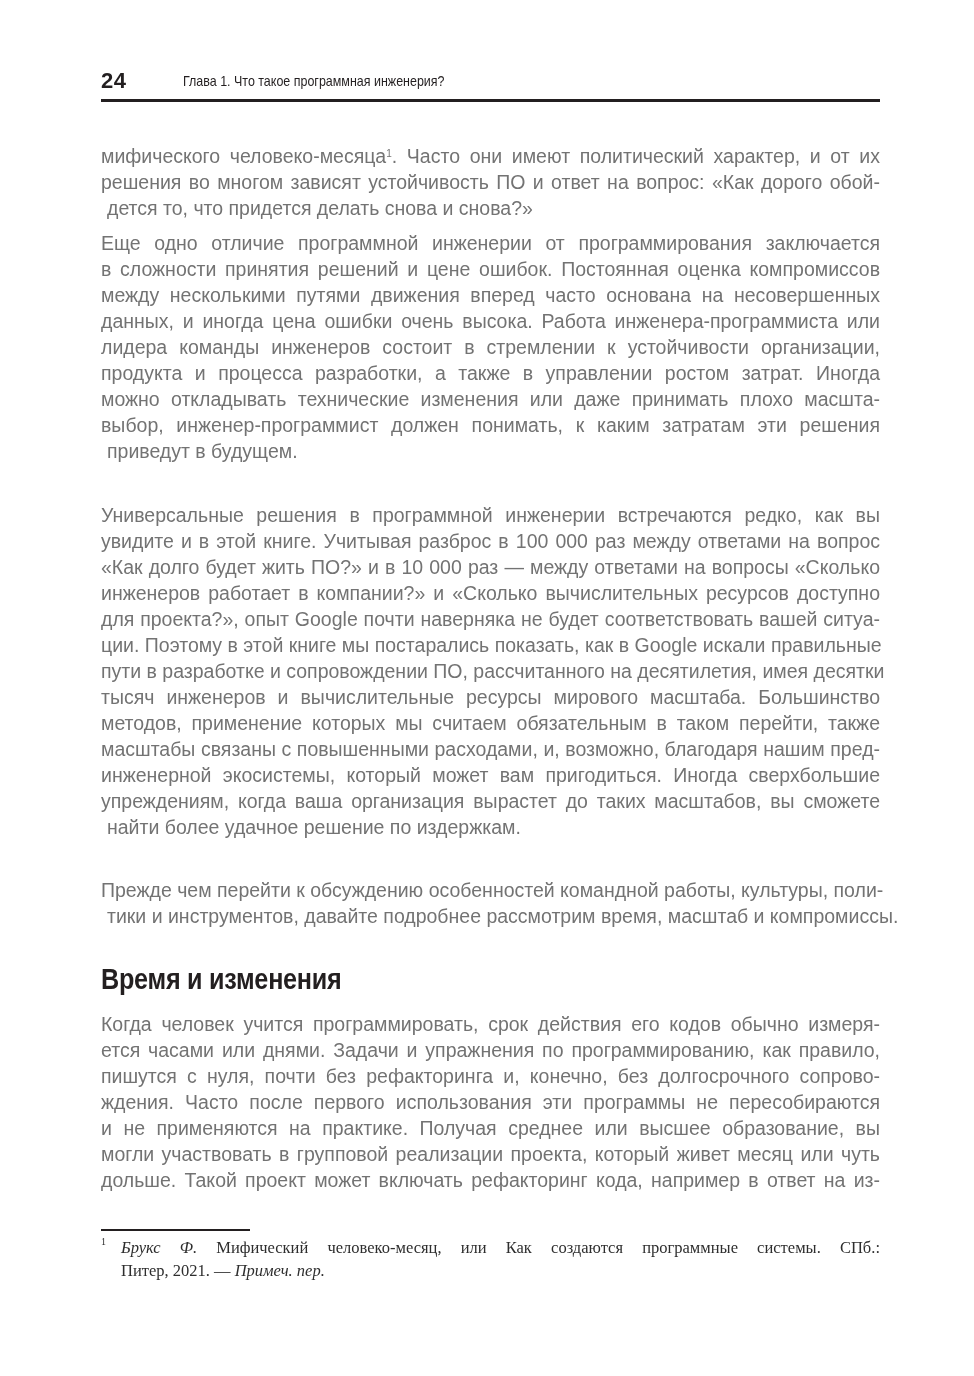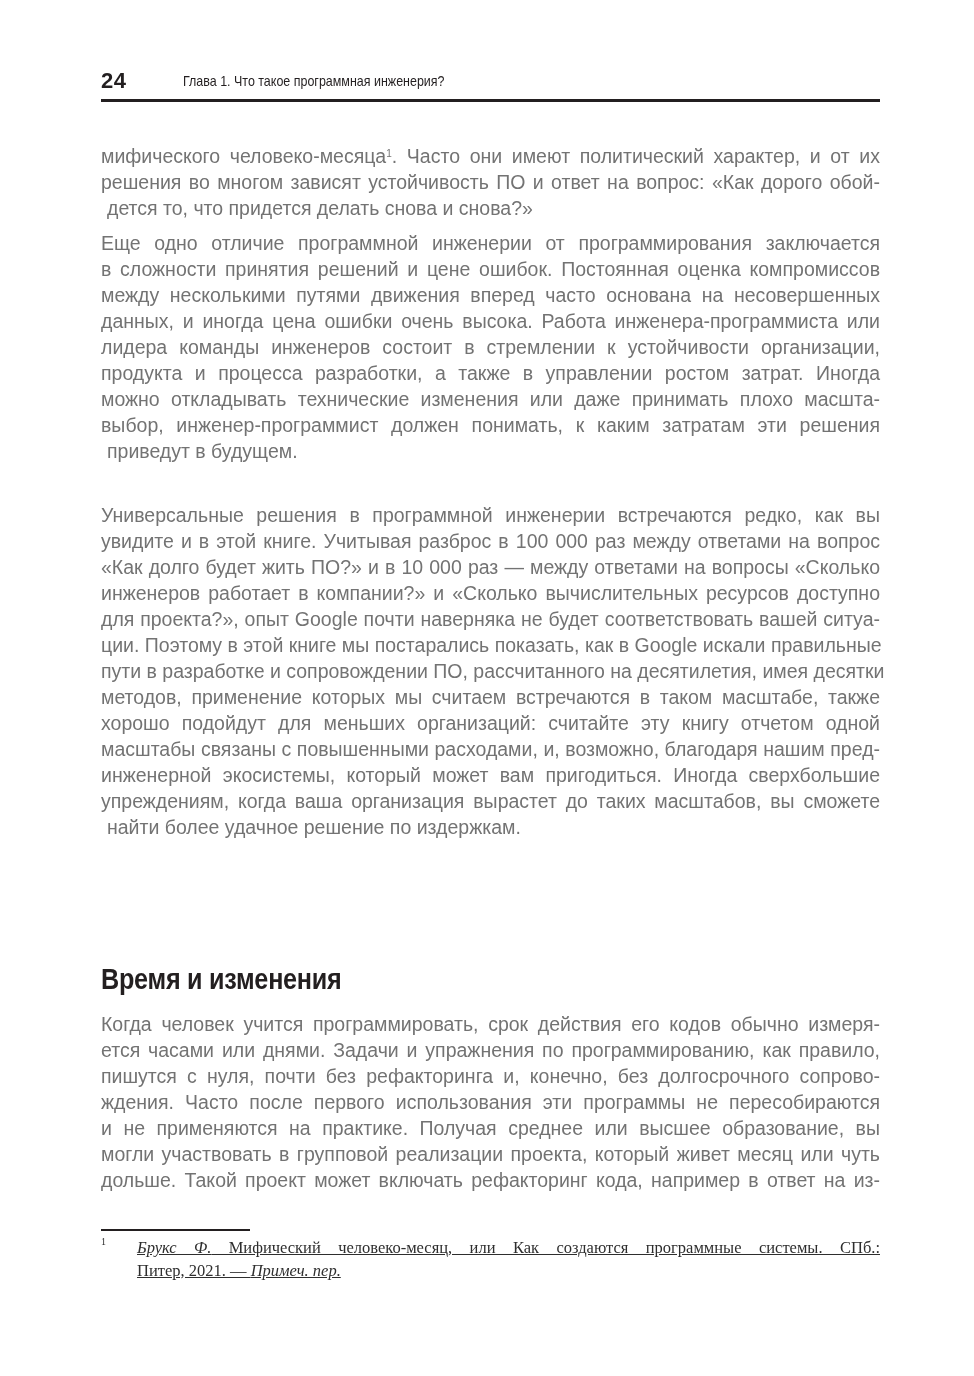--- a/index.html
+++ b/index.html
@@ -14,21 +14,21 @@
     .body-text { position: absolute; left: 101px; width: 779px; font-family: Liberation Sans, sans-serif; font-size: 19.5px; color: #737373; }
     .line { display: block; height: 26px; line-height: 26px; white-space: nowrap; text-align: justify; text-align-last: justify; overflow: visible; }
     .line.last { text-align-last: left; margin-left: 6px; }
     sup.fn { font-size: 10px; vertical-align: top; position: relative; top: -2px; }
 
     .section-heading { position: absolute; left: 101px; top: 962px; font-family: "Liberation Sans", sans-serif; font-weight: bold; font-size: 30px; color: #231f20; transform: scaleX(0.84); transform-origin: left center; white-space: nowrap; letter-spacing: -0.3px; }
 
     .footnote-rule { position: absolute; left: 101px; top: 1229px; width: 149px; height: 2px; background: #231f20; }
     .footnote { position: absolute; left: 101px; top: 1236px; width: 779px; font-family: "Liberation Serif", serif; font-size: 16.5px; color: #2e2e2e; }
     .footnote .fn-num { position: absolute; left: 0; top: 0; font-size: 10px; }
-    .footnote .fn-line { display: block; margin-left: 36px; height: 23px; line-height: 23px; white-space: nowrap; text-align: justify; text-align-last: justify; text-decoration: underline; }
+    .footnote .fn-line { display: block; margin-left: 20px; height: 23px; line-height: 23px; white-space: nowrap; text-align: justify; text-align-last: justify; }
     .footnote .fn-line.last { text-align-last: left; }
     .it { font-style: italic; }
   </style>
 </head>
 <body>
 
 <div class="page">
 
   <div class="running-header">
     <span class="page-number">24</span>
@@ -55,29 +55,31 @@
   </div>
 
   <div class="body-text" style="top:502px;">
     <span class="line">Универсальные решения в программной инженерии встречаются редко, как вы</span>
     <span class="line">увидите и в этой книге. Учитывая разброс в 100 000 раз между ответами на вопрос</span>
     <span class="line">«Как долго будет жить ПО?» и в 10 000 раз — между ответами на вопросы «Сколько</span>
     <span class="line">инженеров работает в компании?» и «Сколько вычислительных ресурсов доступно</span>
     <span class="line">для проекта?», опыт Google почти наверняка не будет соответствовать вашей ситуа-</span>
     <span class="line">ции. Поэтому в этой книге мы постарались показать, как в Google искали правильные</span>
     <span class="line">пути в разработке и сопровождении ПО, рассчитанного на десятилетия, имея десятки</span>
-    <span class="line">методов, применение которых мы считаем встречаются в таком масштабе, также</span>
-    <span class="line">хорошо подойдут для меньших организаций: считайте эту книгу отчетом одной</span>
+    <span class="line">тысяч инженеров и вычислительные ресурсы мирового масштаба. Большинство</span>
+    <span class="line">методов, применение которых мы считаем обязательным в таком перейти, также</span>
     <span class="line">масштабы связаны с повышенными расходами, и, возможно, благодаря нашим пред-</span>
     <span class="line">инженерной экосистемы, который может вам пригодиться. Иногда сверхбольшие</span>
     <span class="line">упреждениям, когда ваша организация вырастет до таких масштабов, вы сможете</span>
     <span class="line last">найти более удачное решение по издержкам.</span>
   </div>
 
   <div class="body-text" style="top:877px;">
+    <span class="line">Прежде чем перейти к обсуждению особенностей командной работы, культуры, поли-</span>
+    <span class="line last">тики и инструментов, давайте подробнее рассмотрим время, масштаб и компромиссы.</span>
   </div>
 
   <div class="section-heading">Время и изменения</div>
 
   <div class="body-text" style="top:1011px;">
     <span class="line">Когда человек учится программировать, срок действия его кодов обычно измеря-</span>
     <span class="line">ется часами или днями. Задачи и упражнения по программированию, как правило,</span>
     <span class="line">пишутся с нуля, почти без рефакторинга и, конечно, без долгосрочного сопрово-</span>
     <span class="line">ждения. Часто после первого использования эти программы не пересобираются</span>
     <span class="line">и не применяются на практике. Получая среднее или высшее образование, вы</span>

